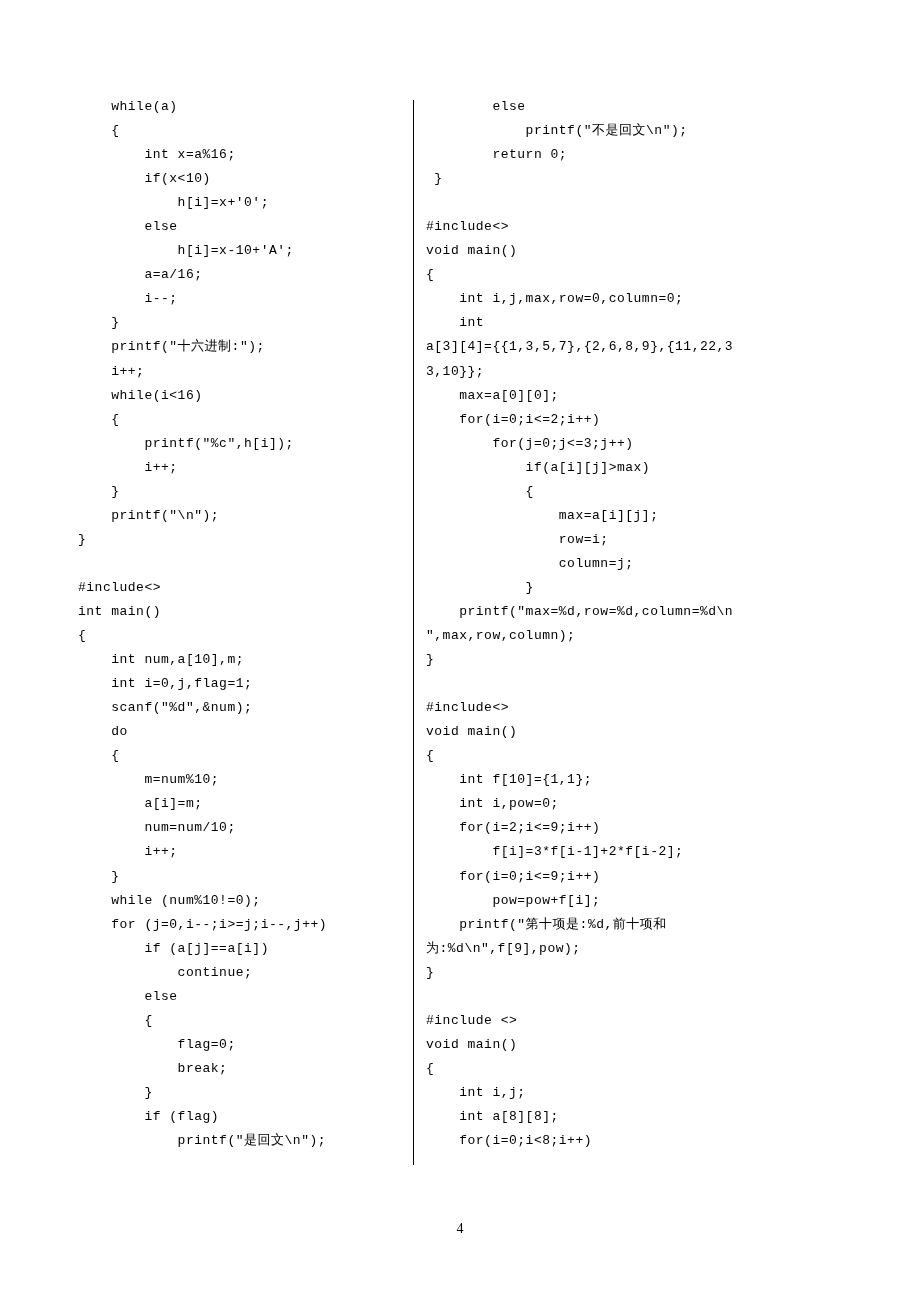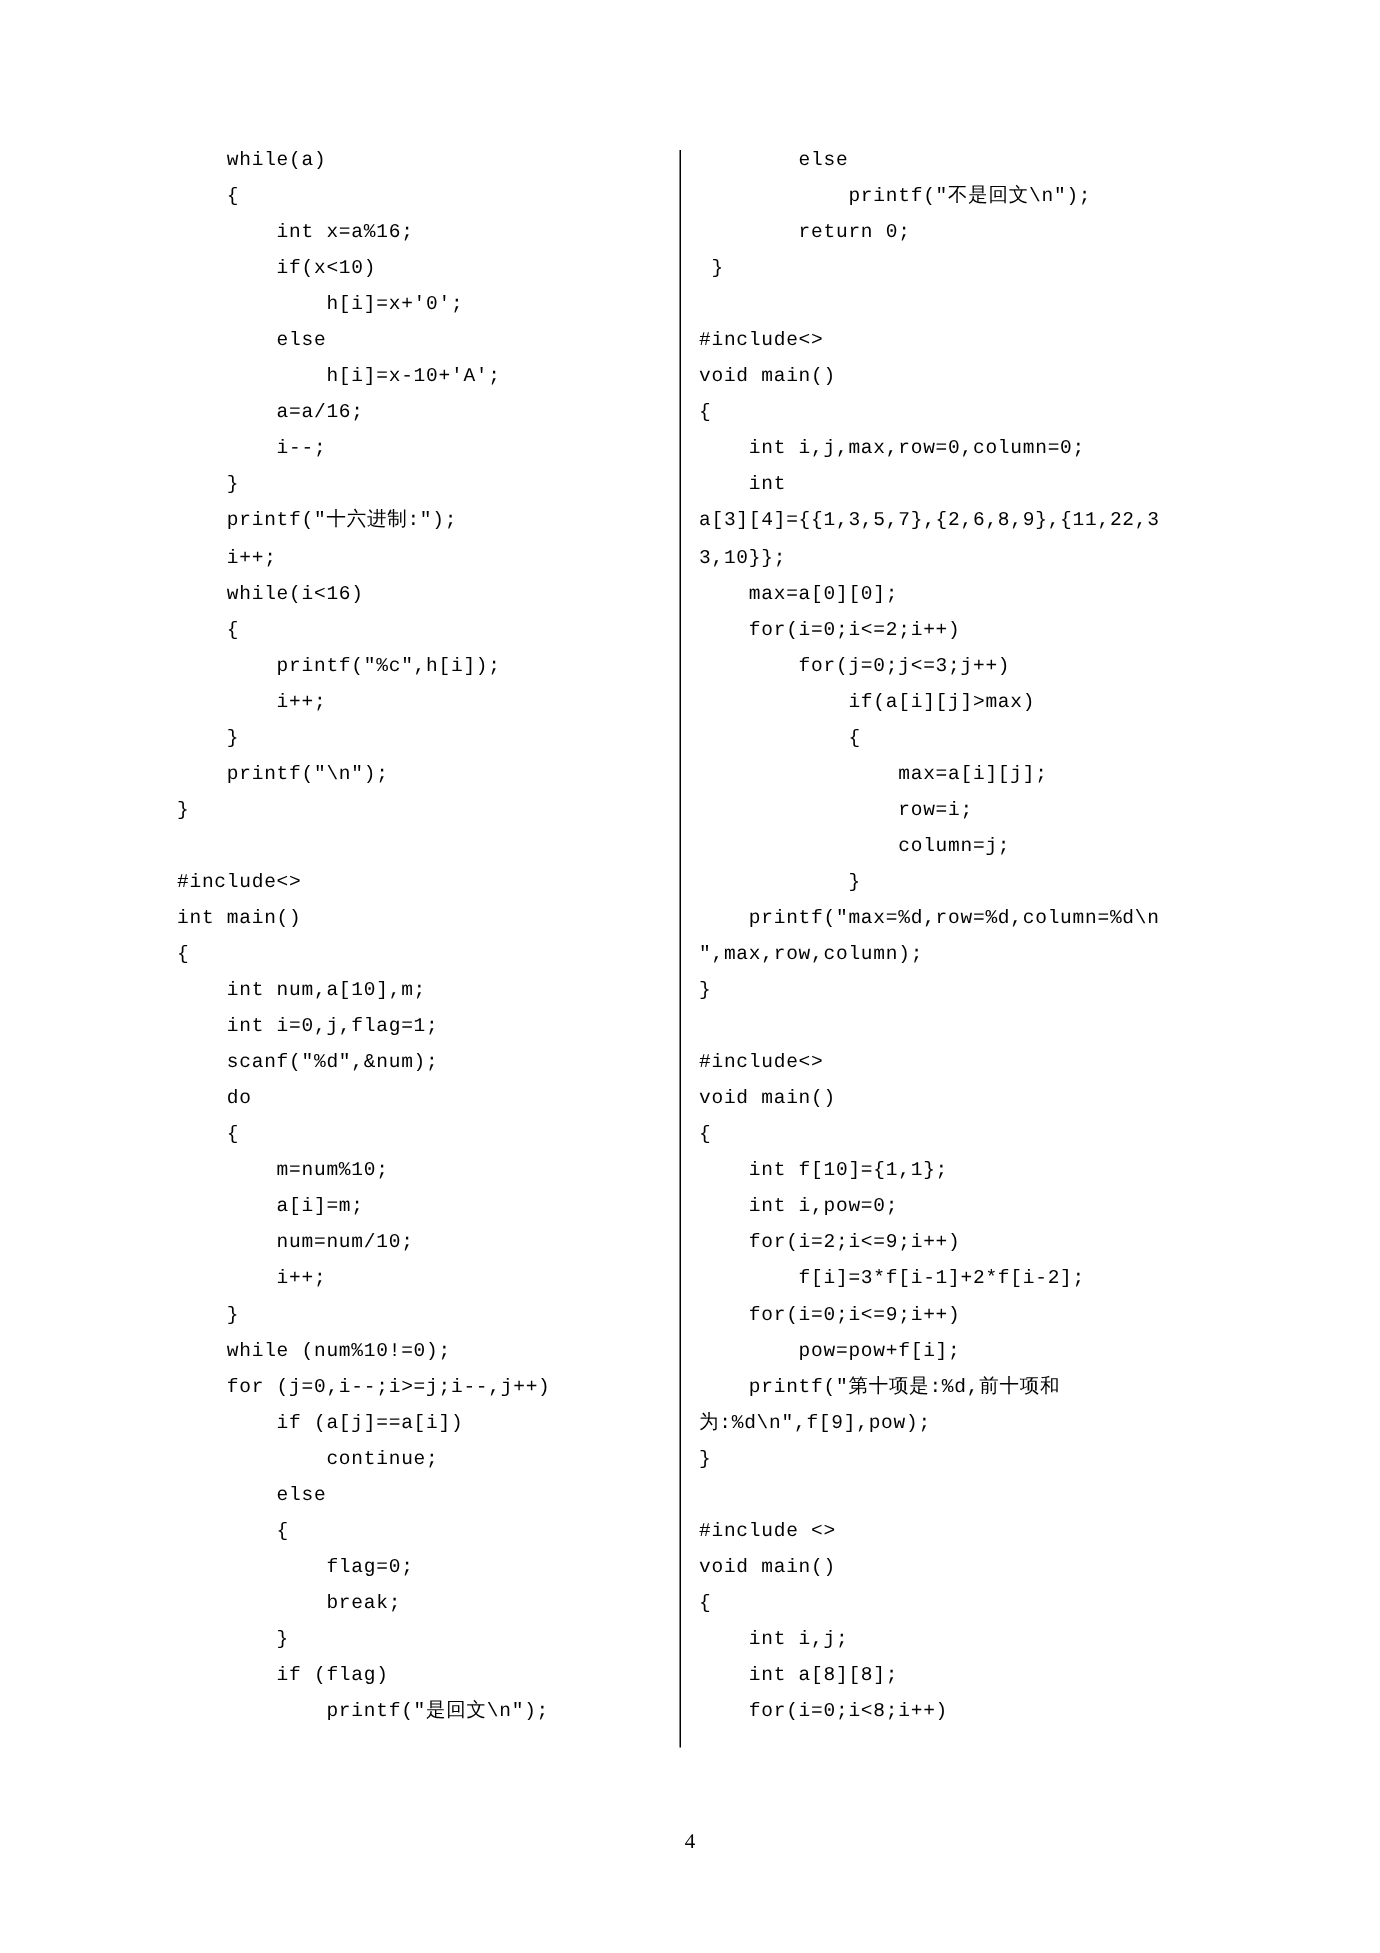--- a/index.html
+++ b/index.html
@@ -9,21 +9,21 @@
     font-family: "SimSun", "Courier New", monospace;
     font-size: 13px;
     line-height: 1.85;
     color: #000;
   }
   .page {
     width: 920px;
     height: 1302px;
     position: relative;
     box-sizing: border-box;
-    padding: 95px 118px 60px 118px;
+    padding: 95px 118px 60px 78px;
   }
   .columns {
     display: flex;
     flex-direction: row;
     height: 1075px;
   }
   .col {
     white-space: pre;
     font-family: "SimSun", "Courier New", monospace;
     letter-spacing: 0.5px;

